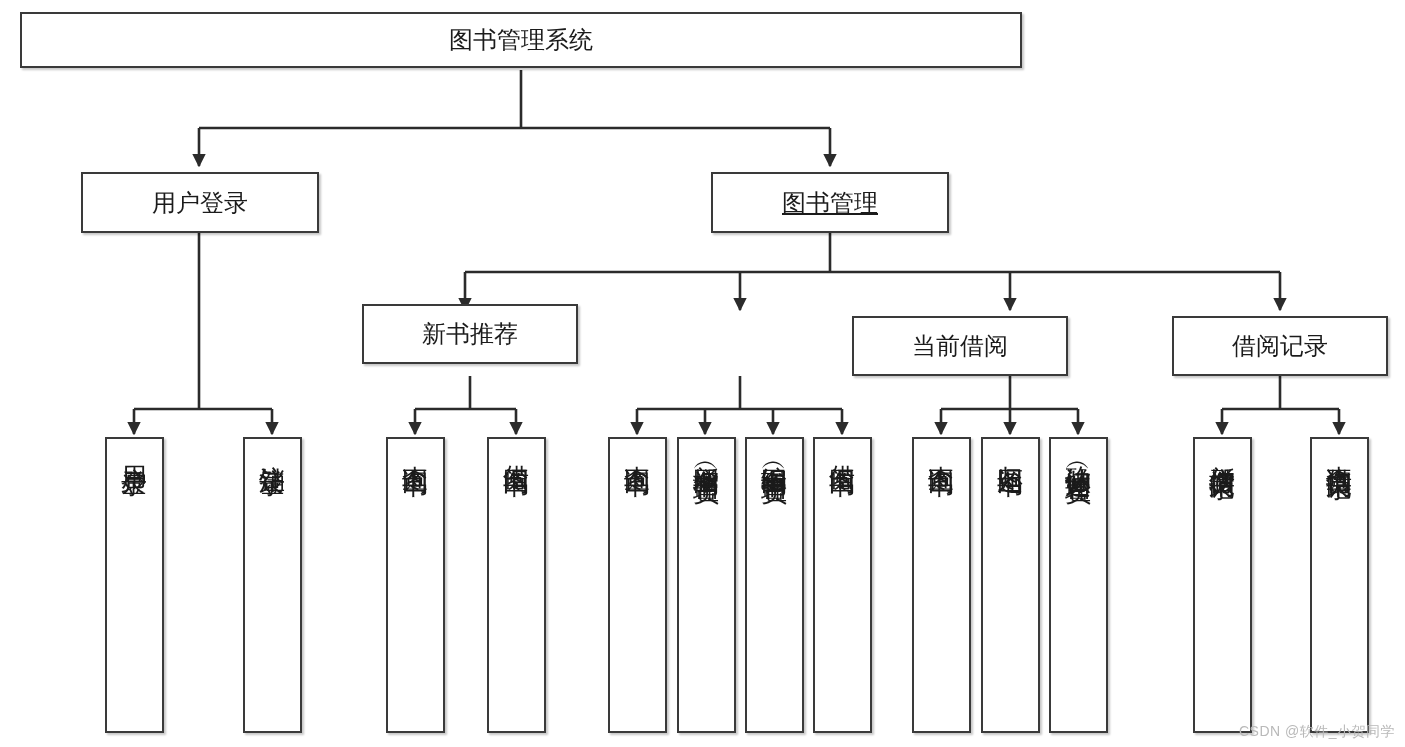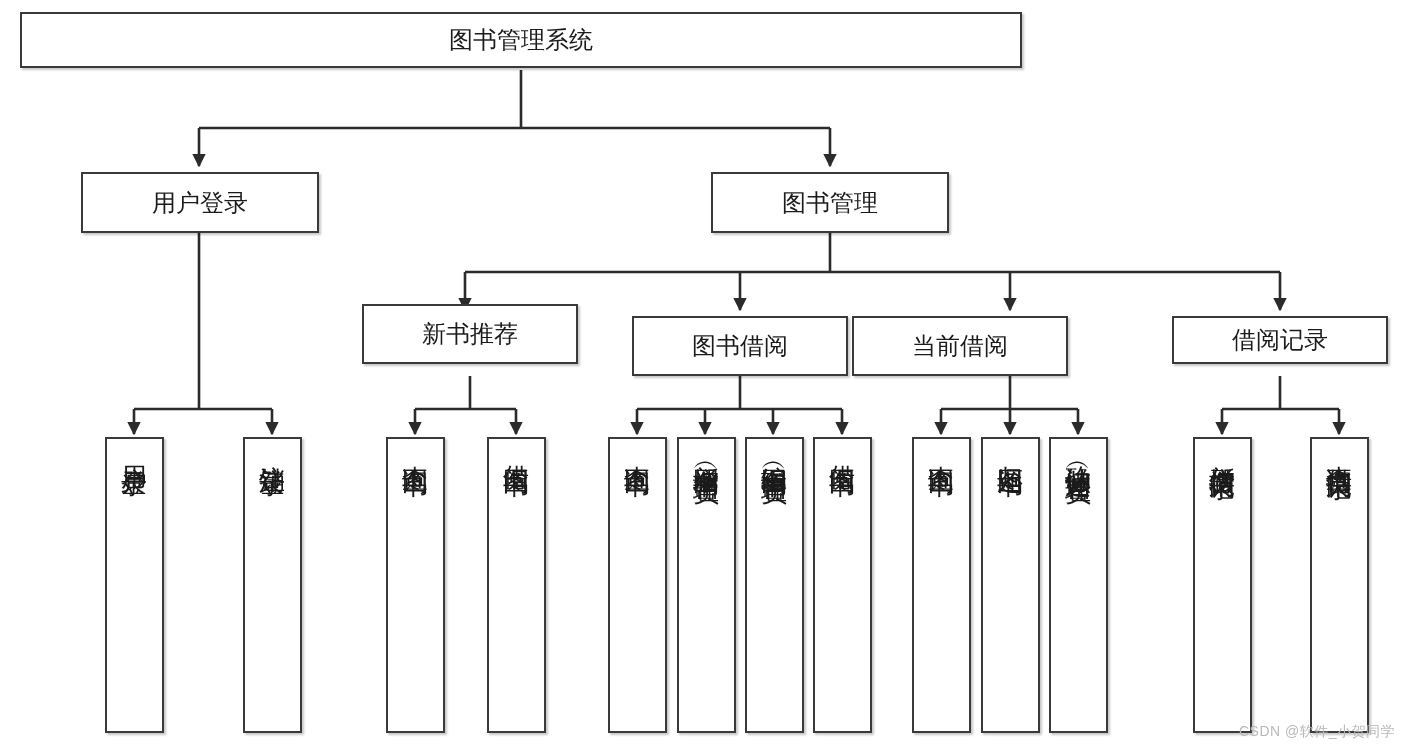--- a/index.html
+++ b/index.html
@@ -123,34 +123,31 @@
     </g>
   </svg>
 
   <div class="node horiz" style="left:20px; top:12px; width:1002px; height:56px;">
     <span class="node-label">图书管理系统</span>
   </div>
 
   <div class="node horiz" style="left:81px; top:172px; width:238px; height:61px;">
     <span class="node-label">用户登录</span>
   </div>
-  <div class="node horiz" style="left:711px; top:172px; width:238px; height:61px;">
+  <div class="node horiz" style="left:711px; top:172px; width:238px; height:61px;text-decoration:underline;">
     <span class="node-label">图书管理</span>
   </div>
 
   <div class="node horiz" style="left:362px; top:304px; width:216px; height:60px;">
     <span class="node-label">新书推荐</span>
   </div>
-  <div class="node horiz" style="left:632px; top:316px; width:216px; height:60px;">
-    <span class="node-label">图书借阅</span>
-  </div>
   <div class="node horiz" style="left:852px; top:316px; width:216px; height:60px;">
     <span class="node-label">当前借阅</span>
   </div>
-  <div class="node horiz" style="left:1172px; top:316px; width:216px; height:48px;">
+  <div class="node horiz" style="left:1172px; top:316px; width:216px; height:60px;">
     <span class="node-label">借阅记录</span>
   </div>
 
   <div class="node vert" style="left:105px; top:437px; width:59px; height:296px;">
     <span class="node-label">用户登录</span>
   </div>
   <div class="node vert" style="left:243px; top:437px; width:59px; height:296px;">
     <span class="node-label">注销登录</span>
   </div>
 

